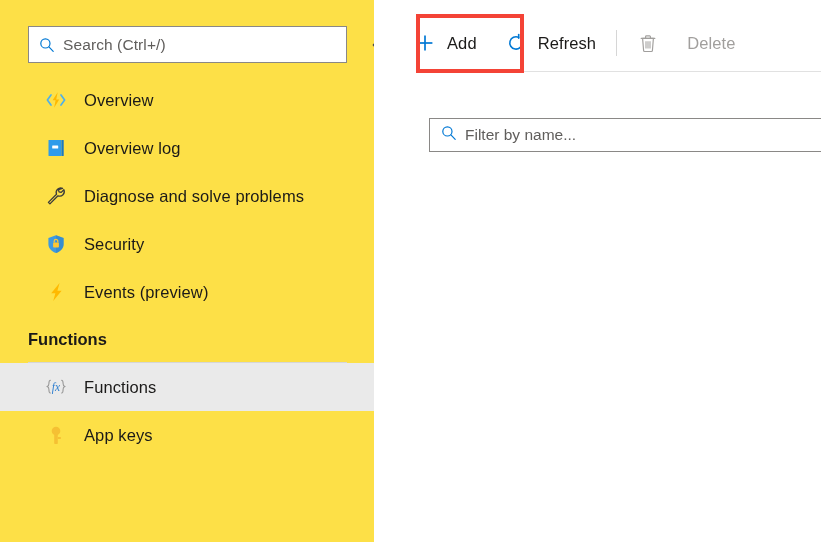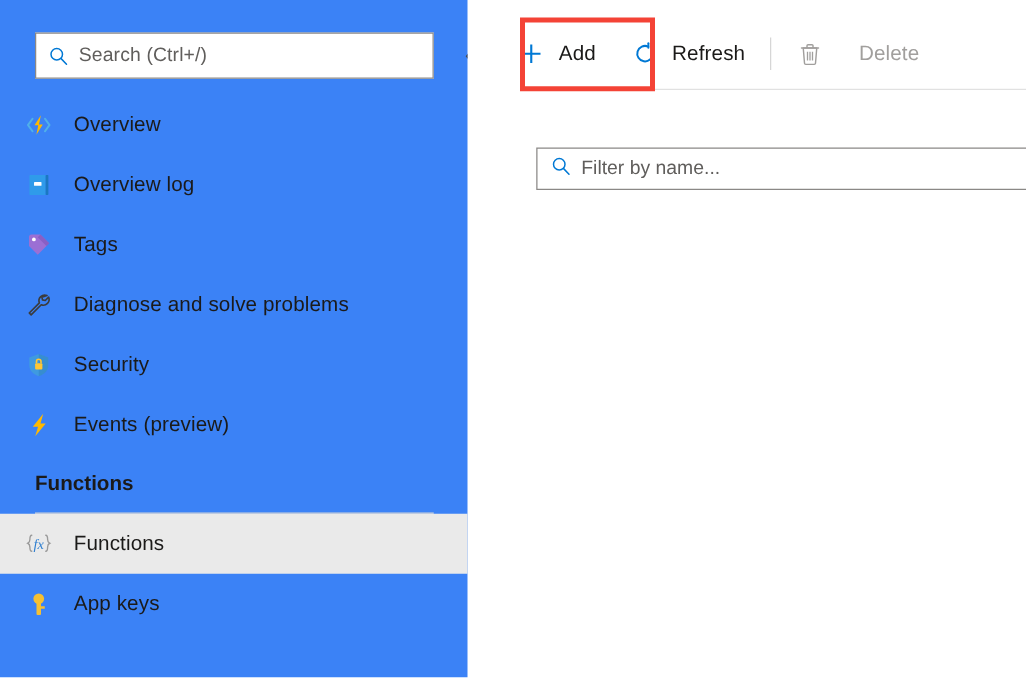--- a/index.html
+++ b/index.html
@@ -15,21 +15,21 @@
   
   .clipped-top {
     position: absolute; left: 160px; top: -9px;
     font-size: 13px; color: #8a8a8a; letter-spacing: .3px;
     white-space: nowrap;
   }
 
   
   #sidebar {
     position: absolute; left: 0; top: 0; width: 374px; height: 542px;
-    background: #3b82f6; overflow: hidden;
+    background: #fde047; overflow: hidden;
   }
   .sidebar-edge {
     position: absolute; left: 398px; top: 0; width: 1px; height: 542px;
     background: #e6e6e6;
   }
 
   
   .search-row {
     position: absolute; left: 0; top: 26px; width: 399px; height: 38px;
   }
@@ -47,21 +47,21 @@
     display: flex; align-items: center; justify-content: center;
     color: #4a4a4a; font-size: 17px; cursor: pointer;
   }
 
   
   #navlist {
     position: absolute; left: 0; top: 76px; width: 378px;
   }
   .nav-item {
     position: relative; height: 48px; display: flex; align-items: center;
-    padding-left: 20px; cursor: pointer;
+    padding-left: 45px; cursor: pointer;
   }
   .nav-item.selected { background: #eaeaea; text-align: right; }
   .nav-icon {
     width: 22px; height: 22px; flex: 0 0 22px;
     display: flex; align-items: center; justify-content: center;
   }
   .nav-label {
     margin-left: 17px; font-size: 16.5px; color: #1b1a19;
     letter-spacing: .1px; white-space: nowrap;
   }
@@ -186,30 +186,20 @@
           <svg width="22" height="22" viewBox="0 0 22 22">
             <rect x="3.5" y="3" width="13" height="16" rx="0.6" fill="#2f9bea"></rect>
             <rect x="16.5" y="3" width="2.2" height="16" rx="0.6" fill="#1b78c2"></rect>
             <rect x="7.2" y="8.6" width="6" height="3" rx="0.5" fill="#ffffff"></rect>
           </svg>
         </span>
         <span class="nav-label">Overview log</span>
       </div>
 
 
-      <div class="nav-item">
-        <span class="nav-icon">
-          <svg width="22" height="22" viewBox="0 0 22 22">
-            <path d="M12.4 2.6 L19.4 9.6 L10.2 18.8 L3.2 11.8 L3.2 4.6 Q3.2 2.6 5.2 2.6 Z" fill="#9b6fd4"></path>
-            <path d="M12.4 2.6 L19.4 9.6 L17.2 11.8 L10.2 4.8 Z" fill="#7a52b8" opacity="0.55"></path>
-            <circle cx="7.1" cy="6.5" r="1.5" fill="#ffffff"></circle>
-          </svg>
-        </span>
-        <span class="nav-label">Tags</span>
-      </div>
 
       <div class="nav-item">
         <span class="nav-icon">
           <svg width="22" height="22" viewBox="0 0 22 22">
             <path d="M17.6 3.4a4.6 4.6 0 0 0-6.1 5.9 L3.4 17.4 l1.5 1.5 8.1-8.1a4.6 4.6 0 0 0 5.9-6.1 l-2.7 2.7 -2.2-0.5 -0.5-2.2 Z" fill="none" stroke="#3b3b3b" stroke-width="1.3" stroke-linejoin="round"></path>
           </svg>
         </span>
         <span class="nav-label">Diagnose and solve problems</span>
       </div>
 

